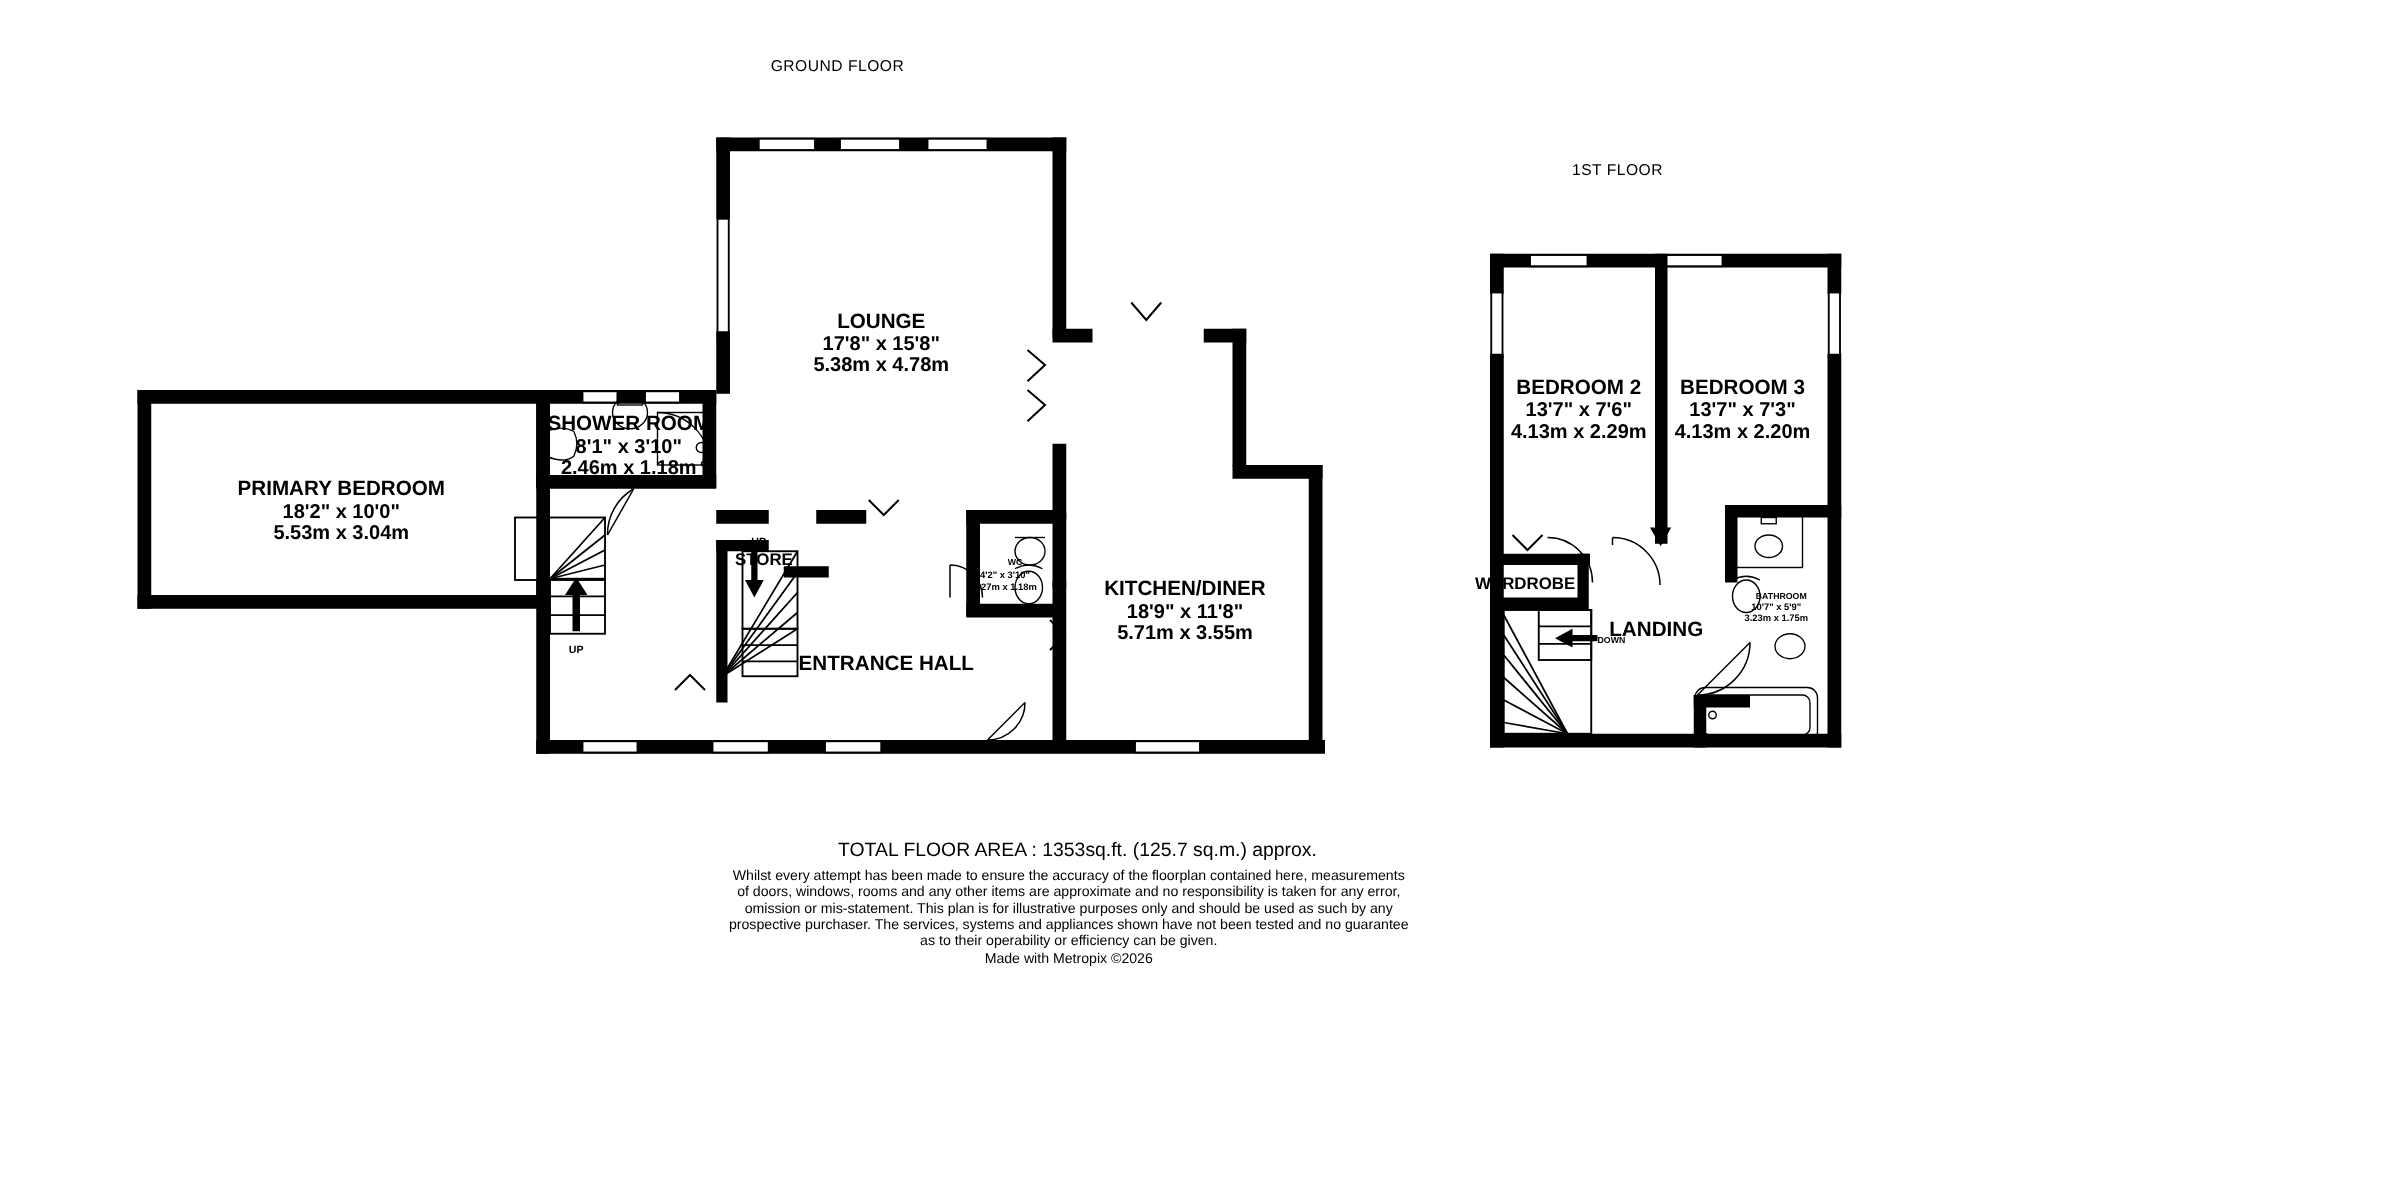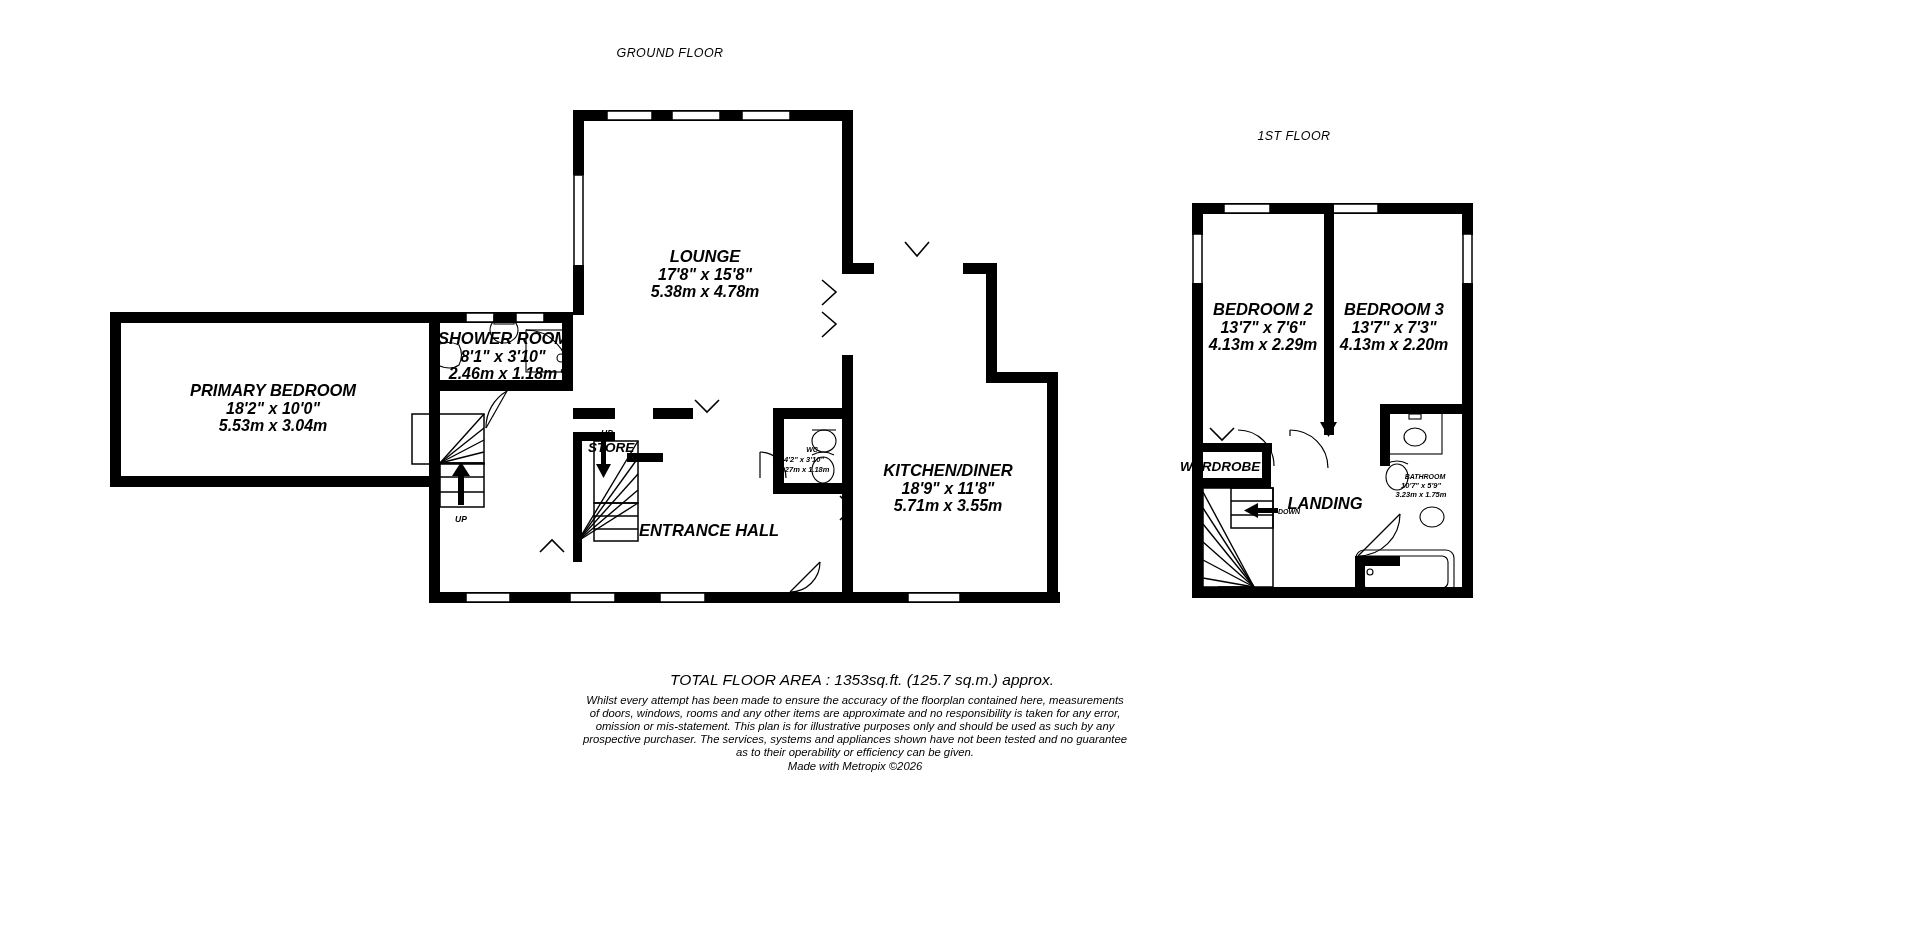--- a/index.html
+++ b/index.html
@@ -3,21 +3,21 @@
 <meta charset="utf-8">
 <style>
   html,body{margin:0;padding:0;background:#ffffff;}
   body{
     width:1920px;height:944px;
     font-family:"Liberation Sans", sans-serif;
     color:#000;
     overflow:hidden;
     position:relative;
   }
-  #stage{position:absolute;left:0;top:0;width:1920px;height:944px;font-style:italic;}
+  #stage{position:absolute;left:0;top:0;width:1920px;height:944px;}
   svg{display:block;}
   .wall{fill:#000;}
   .thin{fill:none;stroke:#000;stroke-width:1.6;}
   .win{fill:#fff;stroke:#000;stroke-width:1.5;}
   .fix{fill:none;stroke:#000;stroke-width:1.5;}
   .fixthin{fill:none;stroke:#000;stroke-width:1.1;}
   .door{fill:none;stroke:#000;stroke-width:1.2;}
   .stairline{fill:none;stroke:#000;stroke-width:1.4;}
   .floorhdr{font-size:12.5px;letter-spacing:.4px;fill:#000;}
   .rmname{font-weight:bold;font-size:16.5px;fill:#000;}

